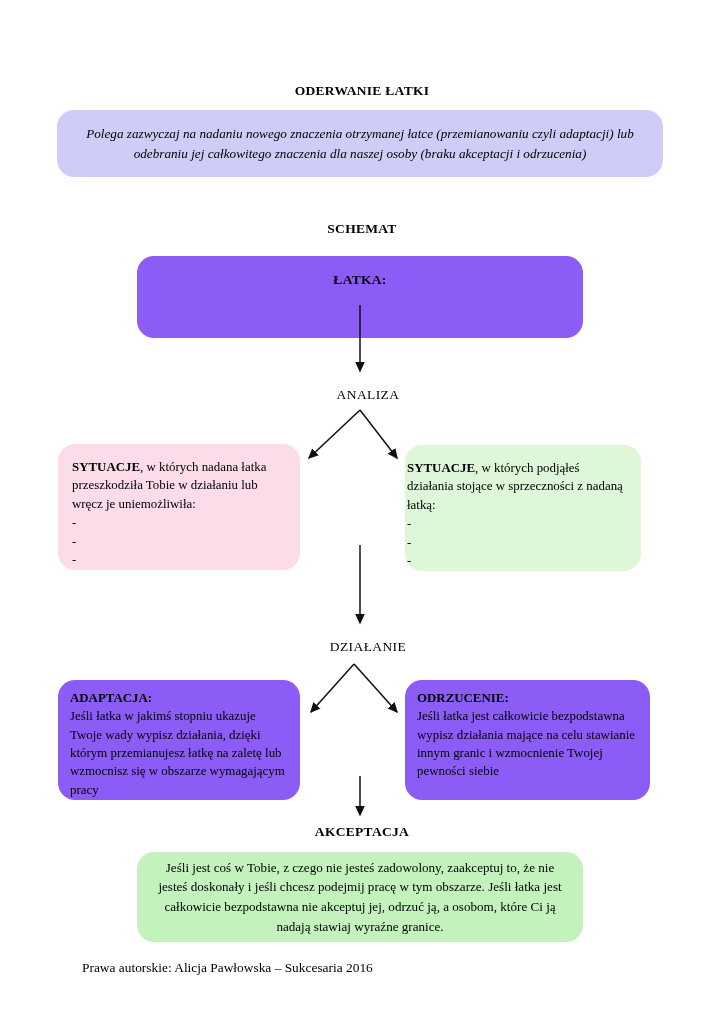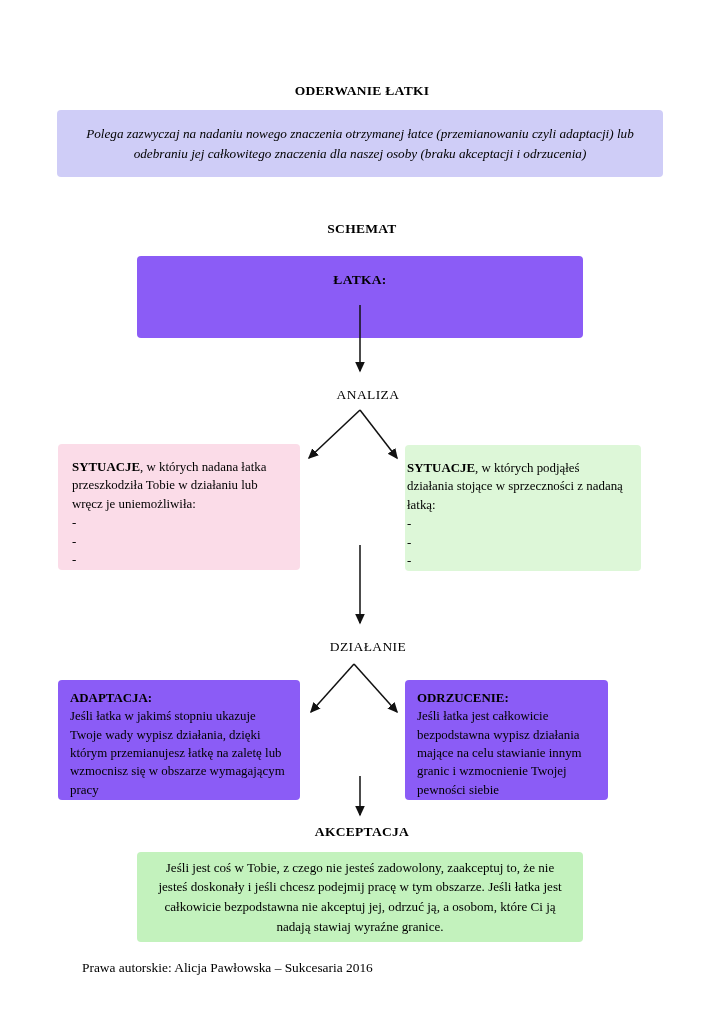--- a/index.html
+++ b/index.html
@@ -42,21 +42,21 @@
   .plain-label {
     text-align: center;
     font-weight: normal;
     font-size: 13.5px;
     letter-spacing: 0.4px;
     margin-left: 12px;
   }
 
   
   .panel {
-    border-radius: 4px;
+    border-radius: 17px;
   }
   .panel-lavender { background: #cfcdf7; }
   .panel-cream    { background: #8b5cf6; }
   .panel-pink     { background: #fbdce8; }
   .panel-green    { background: #ddf7d8; }
   .panel-green-strong { background: #c3f2bd; }
 
   
   .intro-text {
     font-style: italic;
@@ -144,21 +144,21 @@
 
   <div class="abs plain-label" style="left:0; right:0; top:639px;">DZIAŁANIE</div>
 
   <div class="abs panel panel-cream" style="left:58px; top:680px; width:242px; height:120px; padding:9px 12px 0 12px;">
     <div class="block-text">
       <b>ADAPTACJA:</b>
     </div>
     <div class="block-text">Jeśli łatka w jakimś stopniu ukazuje Twoje wady wypisz działania, dzięki którym przemianujesz łatkę na zaletę lub wzmocnisz się w obszarze wymagającym pracy</div>
   </div>
 
-  <div class="abs panel panel-cream" style="left:405px; top:680px; width:203px; height:120px; padding:9px 10px 0 12px;">
+  <div class="abs panel panel-cream" style="left:405px; top:680px; width:245px; height:120px; padding:9px 10px 0 12px;">
     <div class="block-text">
       <b>ODRZUCENIE:</b>
     </div>
     <div class="block-text">Jeśli łatka jest całkowicie bezpodstawna wypisz działania mające na celu stawianie innym granic i wzmocnienie Twojej pewności siebie</div>
   </div>
 
   <div class="abs section-label" style="left:0; right:0; top:824px;">AKCEPTACJA</div>
 
   <div class="abs panel panel-green-strong" style="left:137px; top:852px; width:446px; height:90px; display:flex; align-items:center; justify-content:center;font-family:Liberation Serif, serif;">
     <div class="accept-text">Jeśli jest coś w Tobie, z czego nie jesteś zadowolony, zaakceptuj to, że nie jesteś doskonały i jeśli chcesz podejmij pracę w tym obszarze. Jeśli łatka jest całkowicie bezpodstawna nie akceptuj jej, odrzuć ją, a osobom, które Ci ją nadają stawiaj wyraźne granice.</div>

